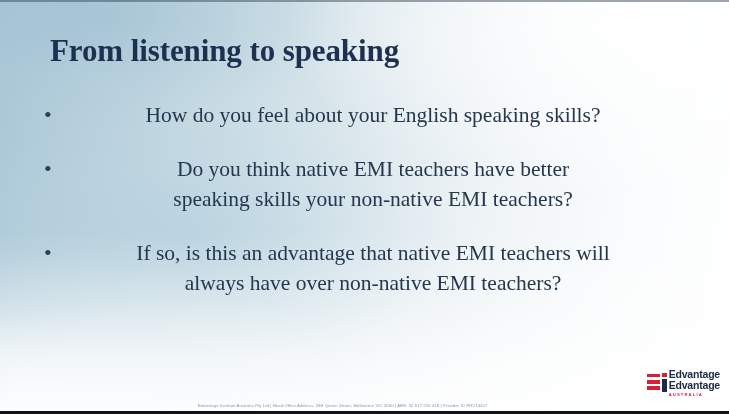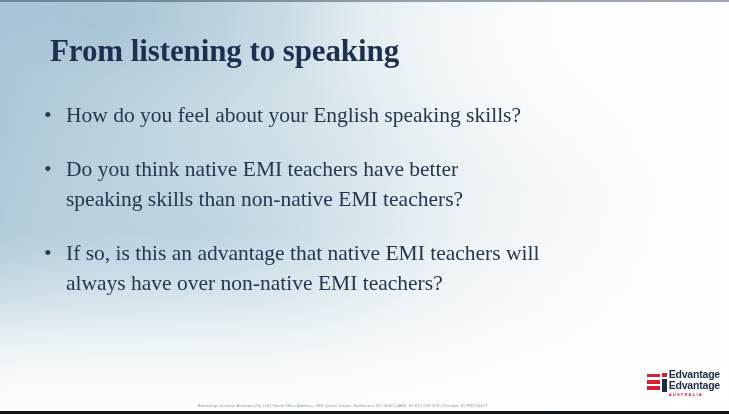--- a/index.html
+++ b/index.html
@@ -106,20 +106,21 @@
     text-align: left;
     padding-left: 4px;
     box-sizing: border-box;
   }
   .bullet-text {
     flex: 1 1 auto;
     font-size: 21.5px;
     line-height: 30px;
     color: #25374f;
     white-space: pre-line;
+    text-align: center;
   }
 
   
   .footer-strip {
     position: absolute;
     left: 0;
     right: 0;
     bottom: 0;
     height: 16px;
   }
@@ -223,21 +224,21 @@
   <div class="bullets">
 
     <div class="bullet-row">
       <span class="bullet-dot">•</span>
       <span class="bullet-text">How do you feel about your English speaking skills?</span>
     </div>
 
     <div class="bullet-row">
       <span class="bullet-dot">•</span>
       <span class="bullet-text">Do you think native EMI teachers have better
-speaking skills than non-native EMI teachers?</span>
+speaking skills your non-native EMI teachers?</span>
     </div>
 
     <div class="bullet-row">
       <span class="bullet-dot">•</span>
       <span class="bullet-text">If so, is this an advantage that native EMI teachers will
 always have over non-native EMI teachers?</span>
     </div>
 
   </div>
 

